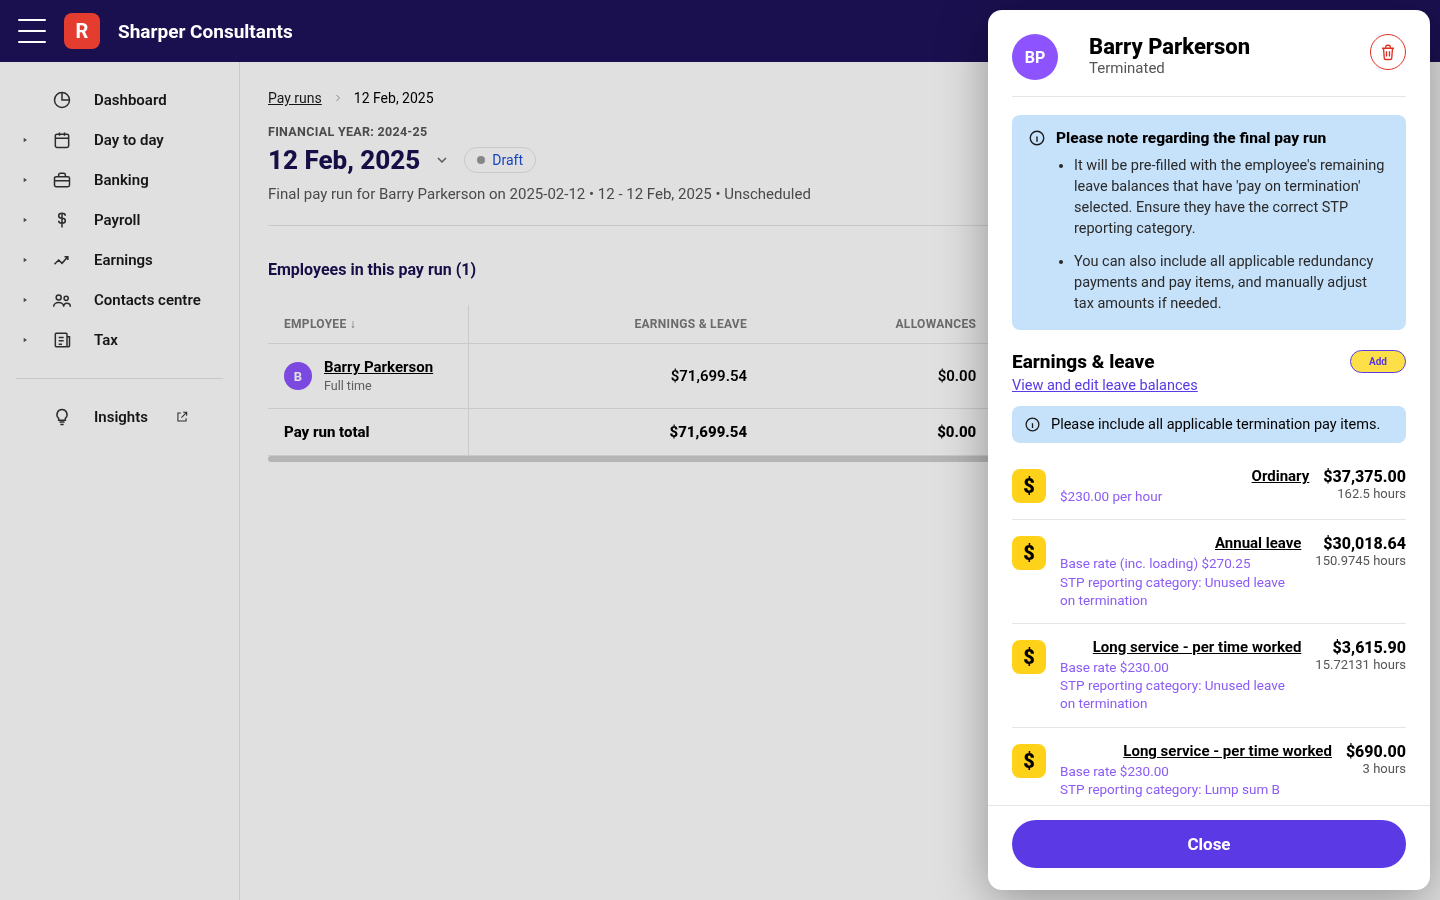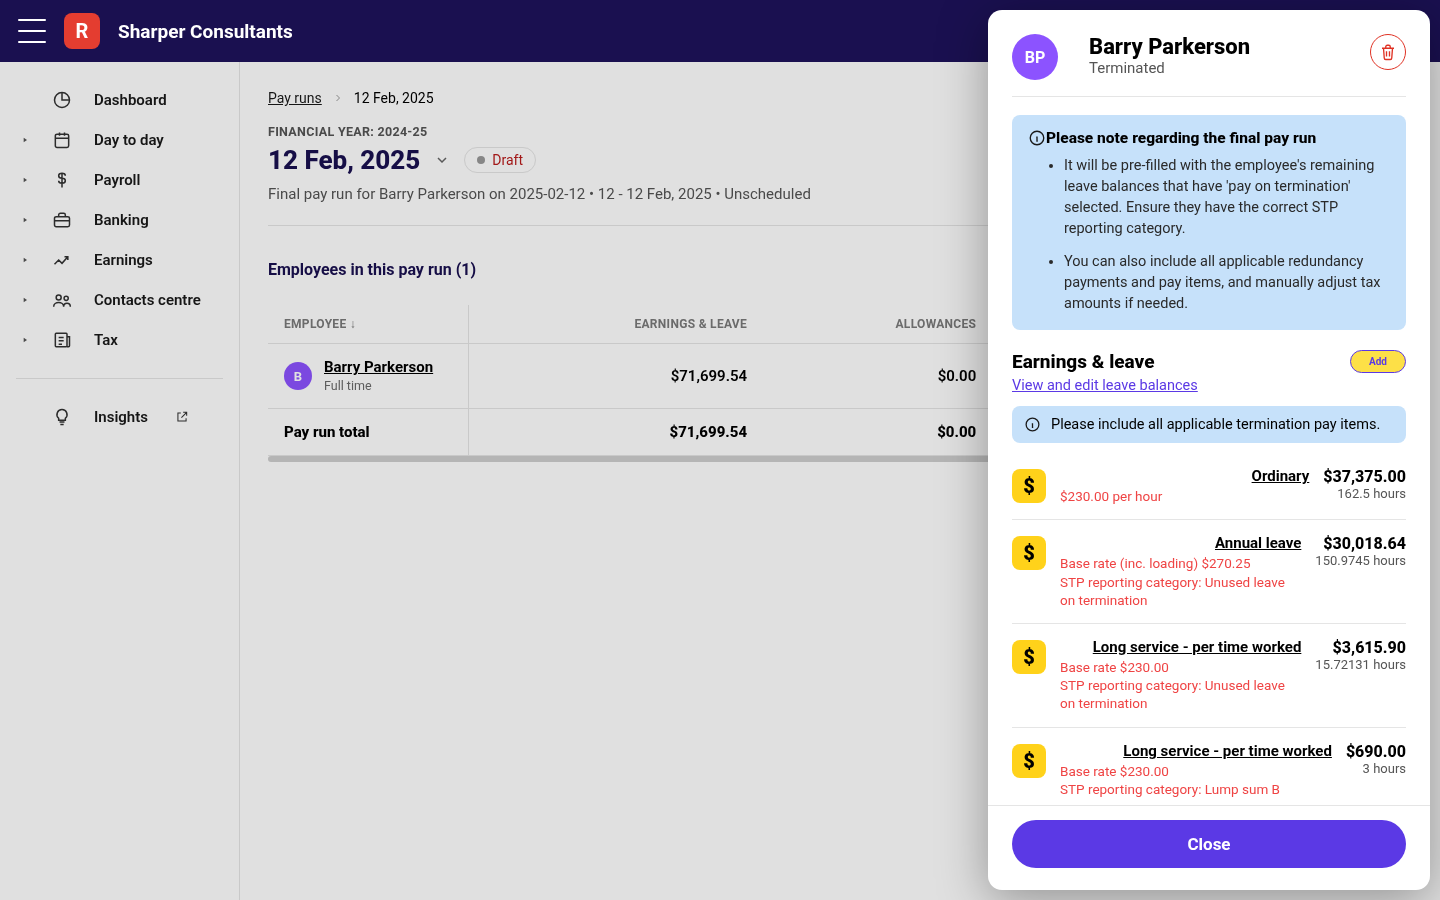--- a/index.html
+++ b/index.html
@@ -33,21 +33,21 @@
   .nav-divider{height:1px;background:var(--border);margin:16px 6px;}
 
   .main{flex:1;overflow:auto;padding:28px 38px 40px 28px;}
   .breadcrumb{display:flex;align-items:center;gap:10px;font-size:14px;margin-bottom:18px;}
   .breadcrumb a{text-decoration:underline;color:var(--text);}
   .bc-sep{color:#999;}
   .fy{font-size:12.5px;font-weight:700;letter-spacing:.3px;color:#555;margin-bottom:6px;}
   .title-row{display:flex;align-items:center;gap:14px;margin-bottom:10px;}
   .title{font-size:26px;font-weight:800;color:var(--navy);}
   .chev{color:#555;}
-  .badge{border:1px solid var(--border);border-radius:999px;padding:4px 12px;display:flex;align-items:center;gap:7px;font-size:14px;color:#b91c1c;}
+  .badge{border:1px solid var(--border);border-radius:999px;padding:4px 12px;display:flex;align-items:center;gap:7px;font-size:14px;color:#1d4ed8;}
   .badge-dot{width:8px;height:8px;border-radius:50%;background:#999;}
   .sub{font-size:15px;color:#555;padding-bottom:22px;border-bottom:1px solid var(--border);}
 
   .section-h{font-size:16px;font-weight:700;color:var(--navy);margin:34px 0 26px;}
 
   table{width:100%;border-collapse:collapse;}
   thead th{text-align:right;font-size:12px;font-weight:700;letter-spacing:.3px;color:#7a7a7a;padding:12px 16px;border-bottom:1px solid var(--border);}
   thead th:first-child{text-align:left;}
   tbody td{padding:14px 16px;border-bottom:1px solid var(--border);text-align:right;font-size:15px;font-weight:600;}
   tbody td:first-child{text-align:left;}
@@ -63,37 +63,37 @@
   .scrim{position:absolute;inset:62px 0 0 0;background:rgba(0,0,0,.12);}
   .panel{position:absolute;top:10px;right:10px;bottom:10px;width:442px;background:#fff;border-radius:14px;box-shadow:0 10px 50px rgba(0,0,0,.35);display:flex;flex-direction:column;}
   .panel-head{padding:24px 24px 16px;display:flex;align-items:flex-start;gap:31px;}
   .p-avatar{width:46px;height:46px;border-radius:50%;background:#8c53ff;color:#fff;display:flex;align-items:center;justify-content:center;font-weight:700;font-size:16px;}
   .p-name{font-size:22px;font-weight:800;}
   .p-status{font-size:15px;color:#555;}
   .trash-btn{margin-left:auto;width:36px;height:36px;border:1.5px solid var(--danger);border-radius:50%;display:flex;align-items:center;justify-content:center;cursor:pointer;}
   .panel-sep{height:1px;background:var(--border);margin:0 24px;}
 
   .panel-scroll{flex:1;overflow:auto;padding:18px 24px 10px;}
-  .note{background:var(--accent-blue);border-radius:8px;padding:14px 16px 16px;display:flex;margin-bottom:20px;}
+  .note{background:var(--accent-blue);border-radius:8px;padding:14px 16px 16px;display:flex;gap:10px;margin-bottom:20px;}
   .note-title{font-weight:800;margin-bottom:8px;font-size:15.5px;}
   .note ul{list-style:disc;padding-left:18px;display:flex;flex-direction:column;gap:12px;font-size:14.5px;line-height:1.45;color:#2a2a2a;}
 
   .e-head{display:flex;align-items:center;justify-content:space-between;margin-bottom:2px;}
   .e-title{font-size:19px;font-weight:800;}
   .add-btn{border:1.5px solid var(--purple);color:var(--purple);background:#fde047;border-radius:999px;padding:5px 18px;font-weight:700;font-size:10px;cursor:pointer;}
   .link{color:var(--purple);text-decoration:underline;font-size:14.5px;display:inline-block;margin-bottom:12px;}
 
   .inline-note{background:var(--accent-blue);border-radius:8px;padding:10px 12px;display:flex;gap:10px;align-items:center;font-size:14.5px;margin-bottom:10px;}
 
   .item{display:flex;gap:14px;padding:14px 0;border-bottom:1px solid var(--border);}
   .item:last-of-type{border-bottom:none;}
   .item-icon{width:34px;height:34px;border-radius:8px;background:var(--yellow);display:flex;align-items:center;justify-content:center;font-weight:900;font-size:20px;flex-shrink:0;margin-top:2px;}
   .item-main{flex:1;min-width:0;}
   .item-name{font-weight:700;text-decoration:underline;font-size:15px;text-align:right;}
-  .item-sub{font-size:13.5px;color:#ef4444;line-height:1.35;margin-top:2px;}
+  .item-sub{font-size:13.5px;color:#8b5cf6;line-height:1.35;margin-top:2px;}
   .item-amt{text-align:right;}
   .amt{font-weight:800;font-size:16px;}
   .amt-sub{font-size:13px;color:#555;}
   .panel-foot{padding:14px 24px 22px;border-top:1px solid var(--border);}
   .close-btn{width:100%;background:var(--purple);color:#fff;border:none;border-radius:999px;padding:14px;font-size:17px;font-weight:700;cursor:pointer;}
 
   svg{display:block;}
 </style>
 </head>
 <body>
@@ -137,38 +137,38 @@
           <span>Day to day</span>
         </div>
         <div class="nav-item">
           <span class="caret">
             <svg width="8" height="10" viewBox="0 0 24 24" fill="#555">
               <path d="M8 5l10 7-10 7z"></path>
             </svg>
           </span>
           <span class="icon">
             <svg width="20" height="20" viewBox="0 0 24 24" fill="none" stroke="#333" stroke-width="1.8">
-              <path d="M12 3v18M16 7c0-2-2-3-4-3s-4 1-4 3 2 3 4 3 4 1 4 3-2 3-4 3-4-1-4-3"></path>
-            </svg>
-          </span>
-          <span>Payroll</span>
-        </div>
-        <div class="nav-item">
-          <span class="caret">
-            <svg width="8" height="10" viewBox="0 0 24 24" fill="#555">
-              <path d="M8 5l10 7-10 7z"></path>
-            </svg>
-          </span>
-          <span class="icon">
-            <svg width="20" height="20" viewBox="0 0 24 24" fill="none" stroke="#333" stroke-width="1.8">
               <rect x="3" y="8" width="18" height="12" rx="2"></rect>
               <path d="M8 8V6a2 2 0 0 1 2-2h4a2 2 0 0 1 2 2v2M3 13h18"></path>
             </svg>
           </span>
           <span>Banking</span>
+        </div>
+        <div class="nav-item">
+          <span class="caret">
+            <svg width="8" height="10" viewBox="0 0 24 24" fill="#555">
+              <path d="M8 5l10 7-10 7z"></path>
+            </svg>
+          </span>
+          <span class="icon">
+            <svg width="20" height="20" viewBox="0 0 24 24" fill="none" stroke="#333" stroke-width="1.8">
+              <path d="M12 3v18M16 7c0-2-2-3-4-3s-4 1-4 3 2 3 4 3 4 1 4 3-2 3-4 3-4-1-4-3"></path>
+            </svg>
+          </span>
+          <span>Payroll</span>
         </div>
         <div class="nav-item">
           <span class="caret">
             <svg width="8" height="10" viewBox="0 0 24 24" fill="#555">
               <path d="M8 5l10 7-10 7z"></path>
             </svg>
           </span>
           <span class="icon">
             <svg width="20" height="20" viewBox="0 0 24 24" fill="none" stroke="#333" stroke-width="1.8">
               <path d="M3 17l5-5 4 4 7-8M15 8h4v4"></path>

